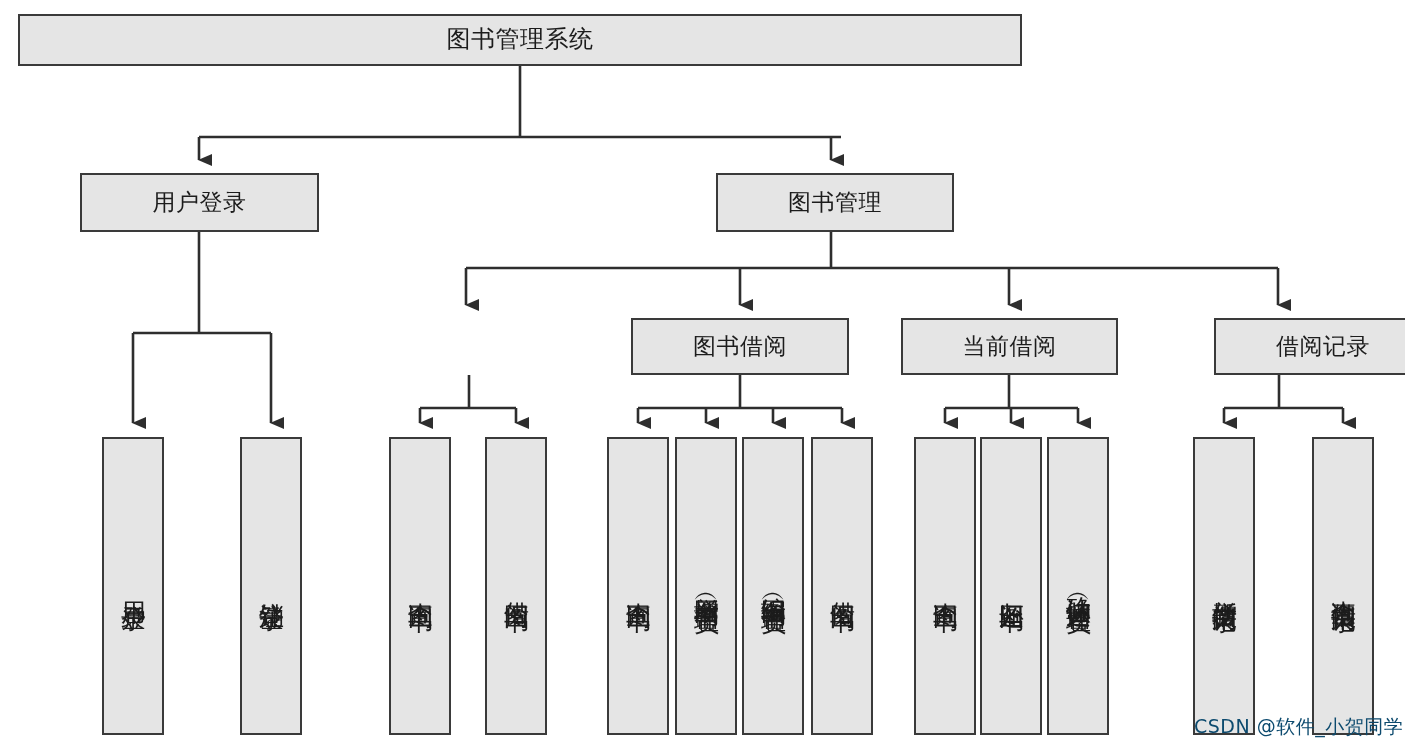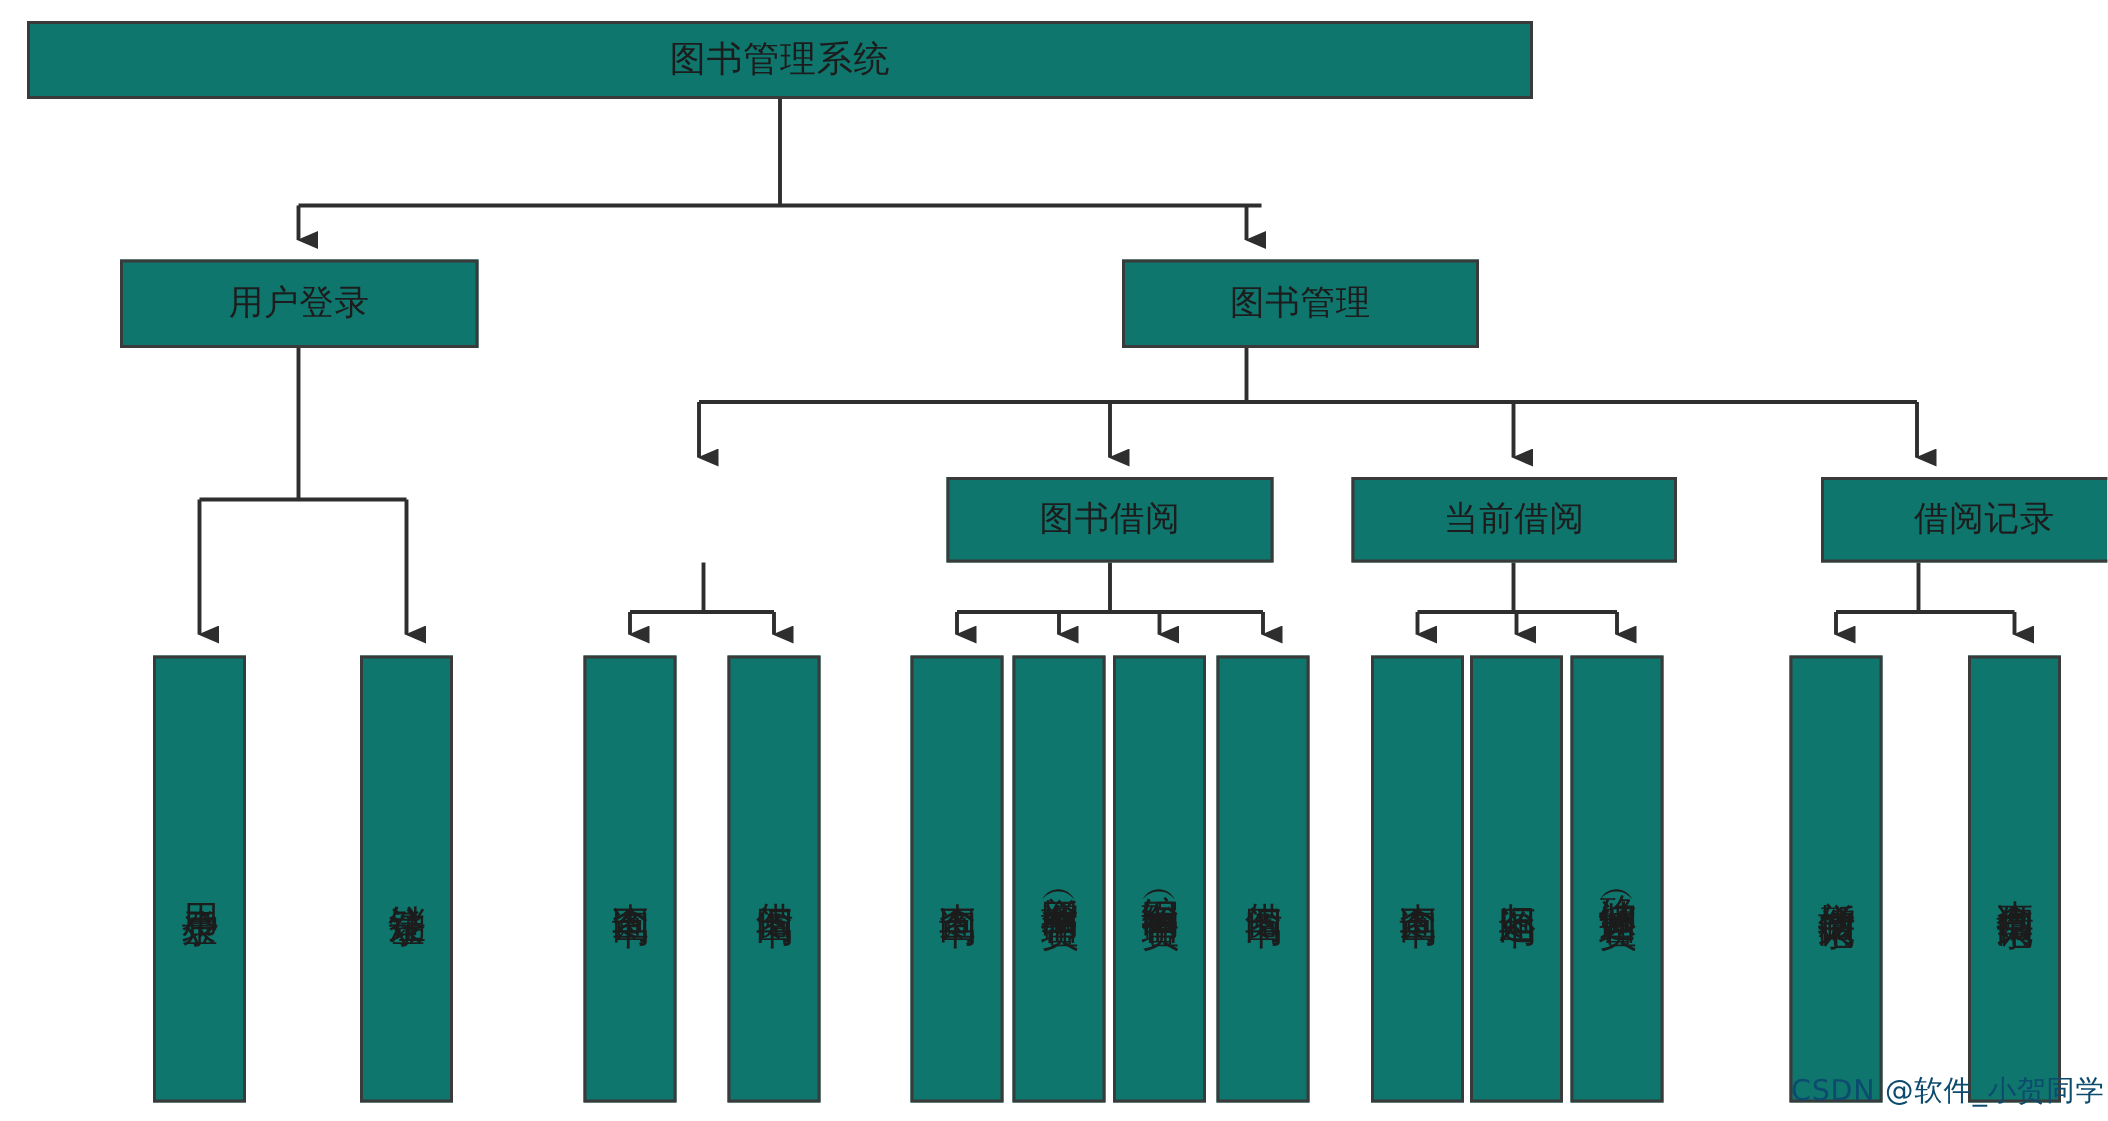--- a/index.html
+++ b/index.html
@@ -21,21 +21,21 @@
     position: absolute;
     left: 0;
     top: 0;
     width: 1405px;
     height: 747px;
     pointer-events: none;
   }
   .node {
     position: absolute;
     box-sizing: border-box;
-    background: #0f766e;
+    background: #e5e5e5;
     border: 2px solid #3a3a3a;
     display: flex;
     align-items: center;
     justify-content: center;
     color: #1c1c1c;
   }
   .node .label {
     display: block;
     text-align: center;
     line-height: 1.05;
@@ -124,21 +124,21 @@
     </g>
   </svg>
 
   <div class="node horiz root" style="left:18px; top:14px; width:1004px; height:52px;">
     <span class="label">图书管理系统</span>
   </div>
 
   <div class="node horiz" style="left:80px; top:173px; width:239px; height:59px;">
     <span class="label">用户登录</span>
   </div>
-  <div class="node horiz" style="left:748px; top:173px; width:238px; height:59px;">
+  <div class="node horiz" style="left:716px; top:173px; width:238px; height:59px;">
     <span class="label">图书管理</span>
   </div>
 
   <div class="node horiz" style="left:901px; top:318px; width:217px; height:57px;">
     <span class="label">当前借阅</span>
   </div>
   <div class="node horiz" style="left:631px; top:318px; width:218px; height:57px;">
     <span class="label">图书借阅</span>
   </div>
   <div class="node horiz" style="left:1214px; top:318px; width:218px; height:57px;">

